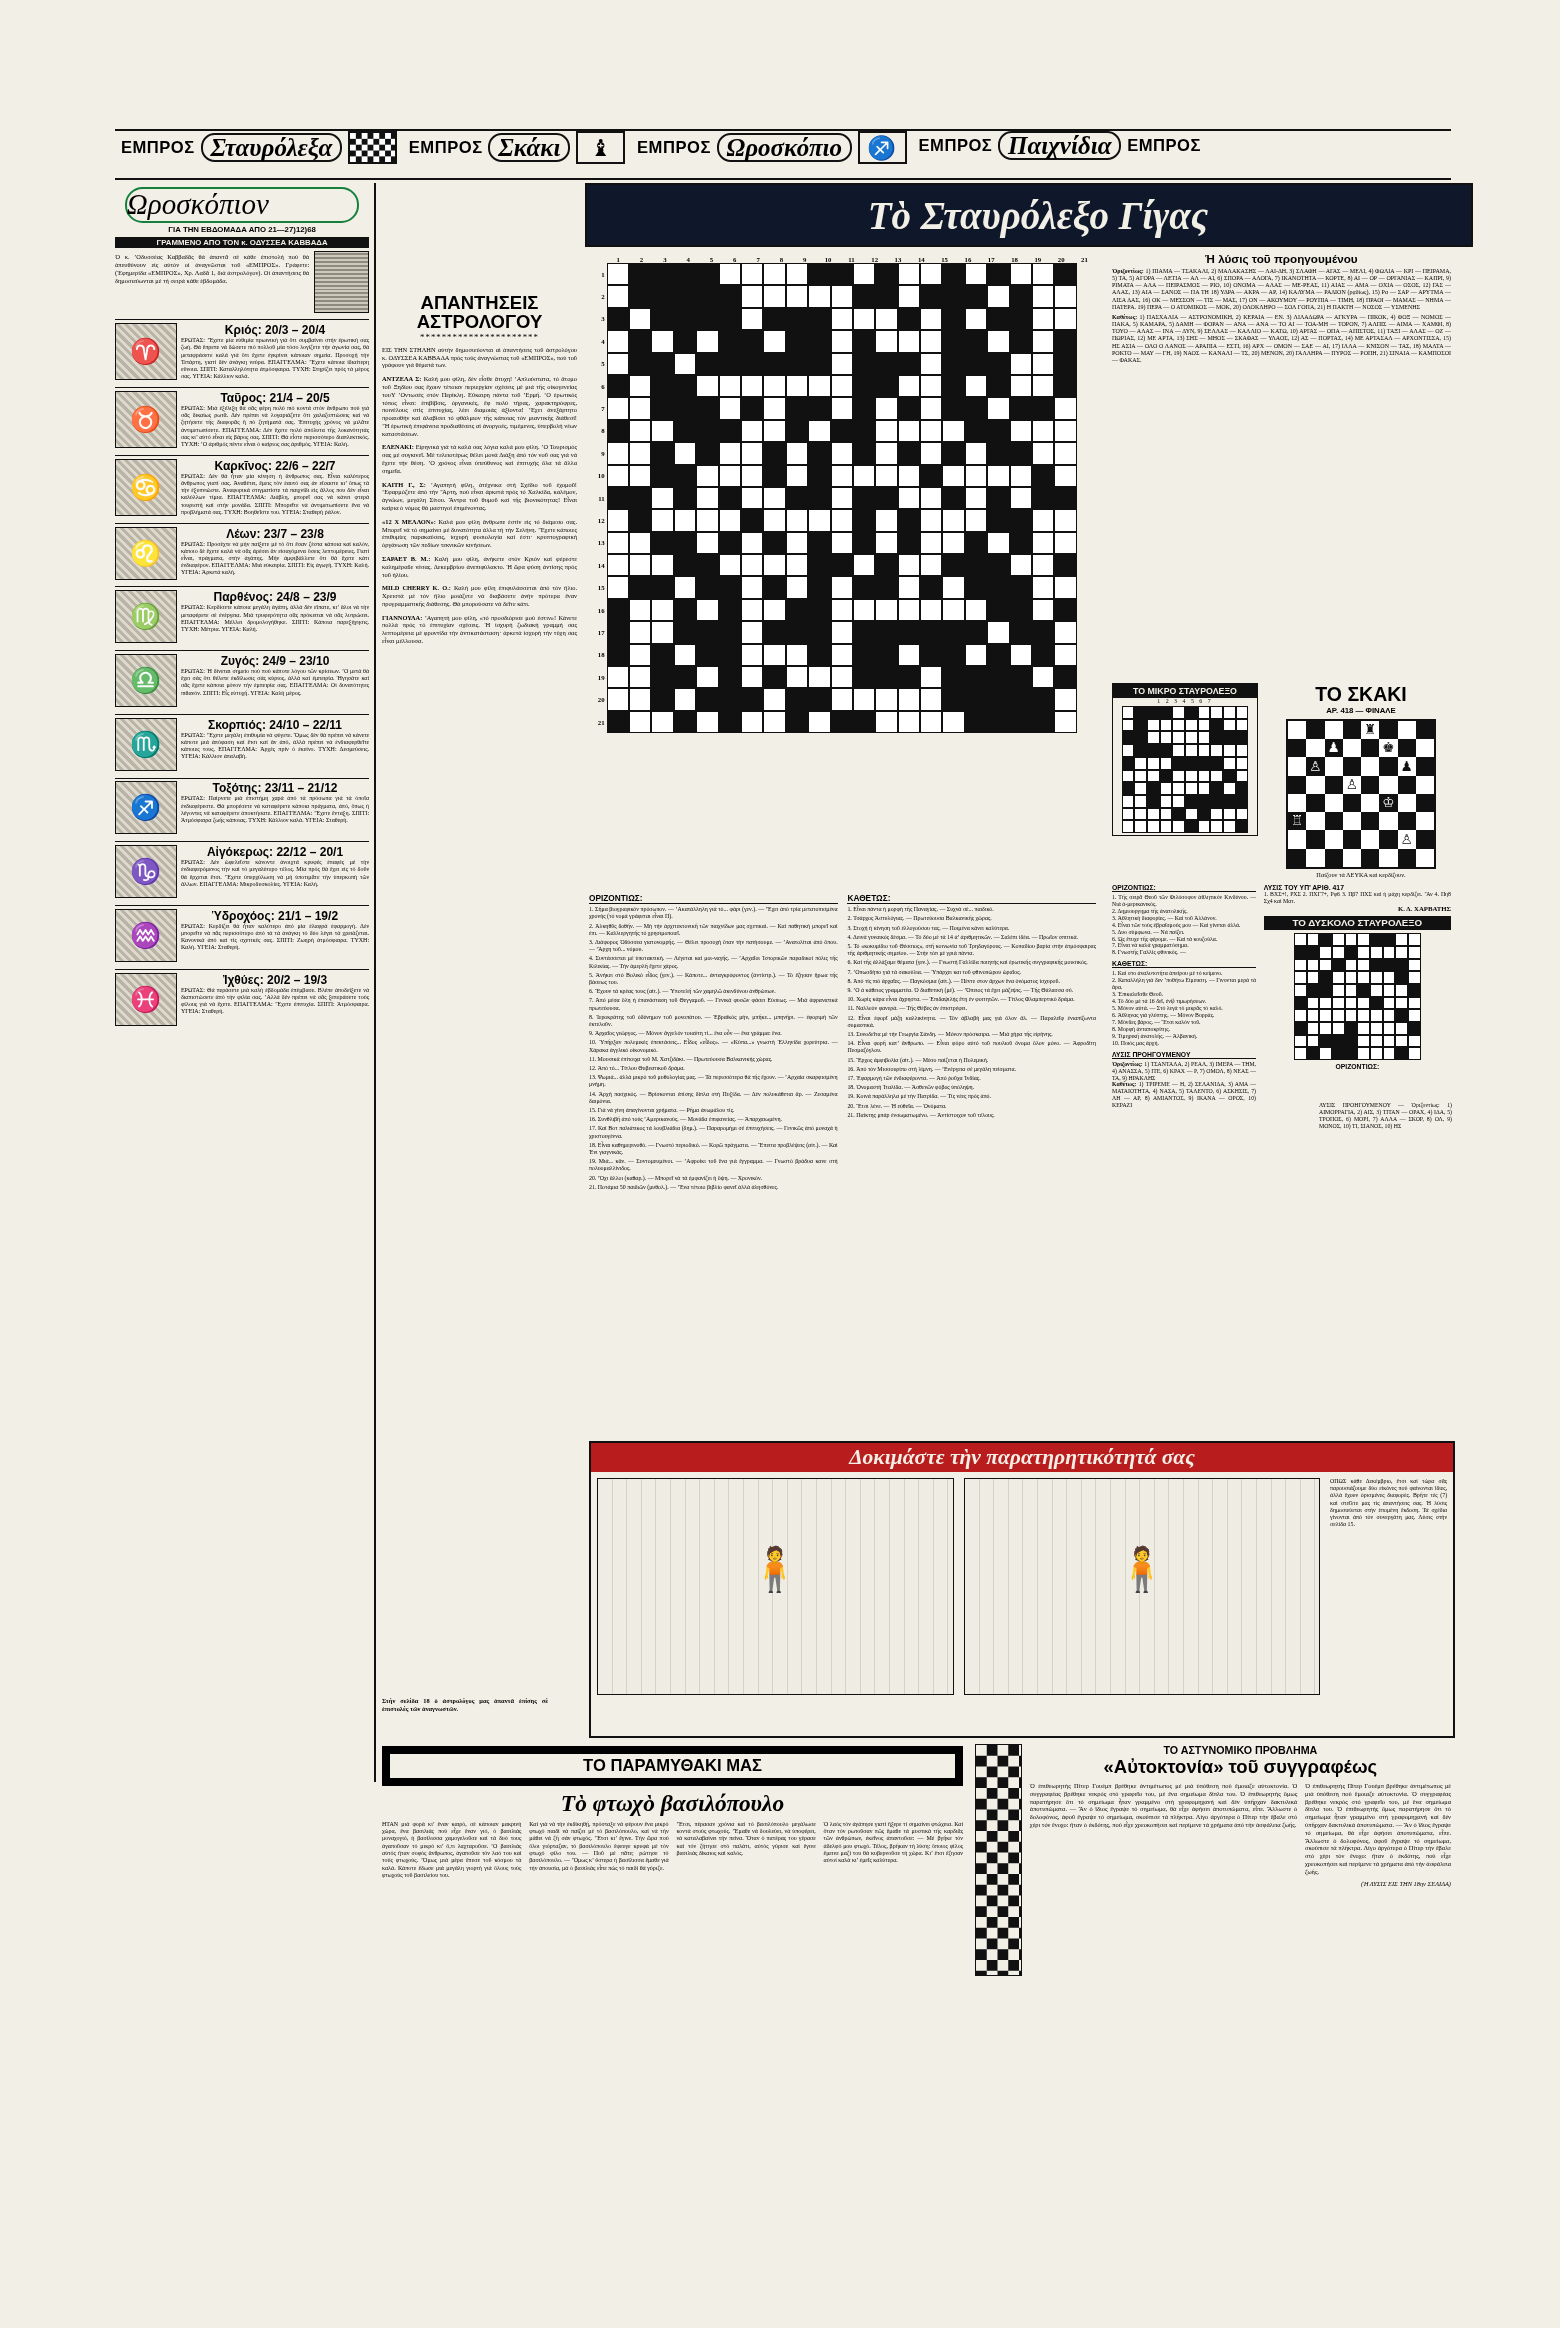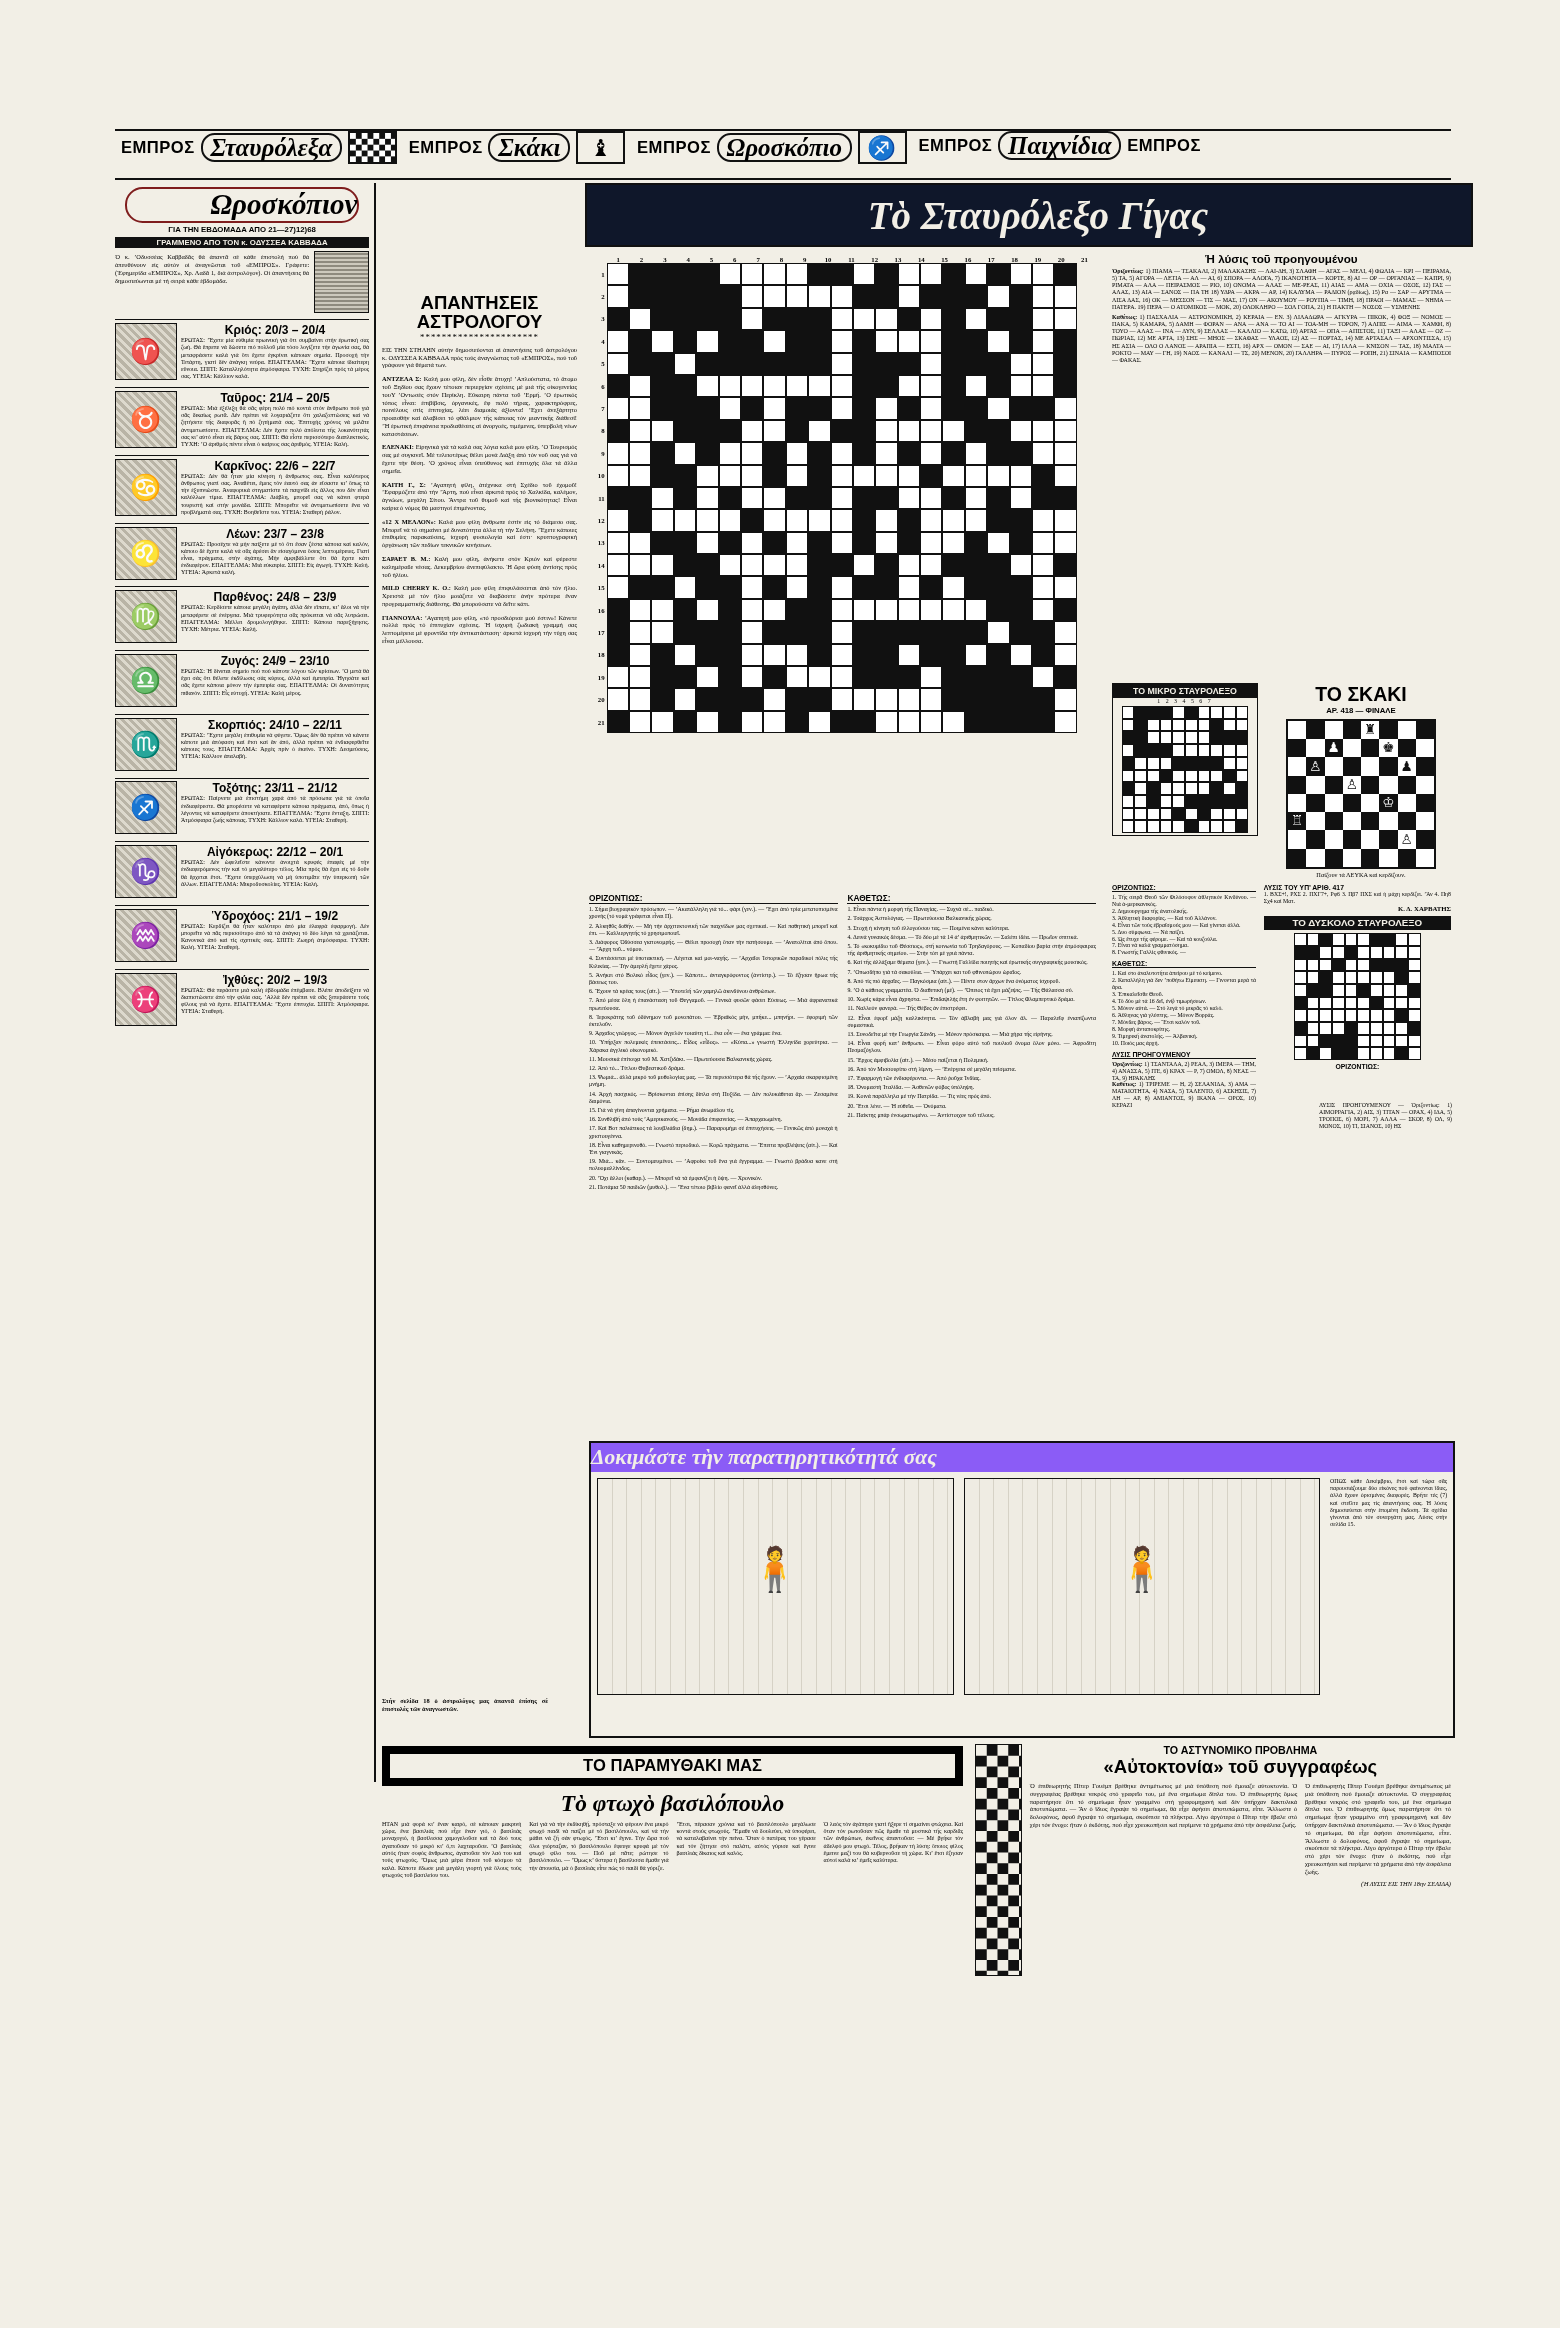--- a/index.html
+++ b/index.html
@@ -20,22 +20,22 @@
   .mh-chk{background:
      repeating-conic-gradient(#111 0% 25%, #fff 0% 50%) 0 0/11.7px 11.7px;}
   .mh-piece{display:flex;align-items:center;justify-content:center;font-size:23.4px;}
   
   .col{position:absolute;box-sizing:border-box;}
   .tiny{font-size:6.4px;line-height:1.22;text-align:justify;}
   .hdr-blk{background:#111;color:#f2efe6;font-family:"Liberation Sans", sans-serif;
     font-weight:bold;text-align:center;}
   
   #horo{left:115px;top:183px;width:261px;height:1599px;border-right:2px solid #111;padding-right:4.9px;}
-  .horo-title{font-family:"Liberation Serif",serif;font-style:italic;font-weight:bold;font-size:29px;
-    text-align:right;border:2px solid #7f1d1d;border-radius:17.6px;margin:3.9px 9.8px 2px 9.8px;line-height:1.1;}
+  .horo-title{font-family:"Liberation Serif",serif;font-style:italic;font-weight:normal;font-size:29px;
+    text-align:left;border:2px solid #15803d;border-radius:17.6px;margin:3.9px 9.8px 2px 9.8px;line-height:1.1;}
   .horo-sub{font-size:7.8px;text-align:center;font-family:"Liberation Sans",sans-serif;font-weight:bold;}
   .horo-band{background:#111;color:#f2efe6;font-size:7.8px;text-align:center;font-weight:bold;
     font-family:"Liberation Sans",sans-serif;margin:2.9px 0;padding:1px 0;}
   .horo-intro{font-size:6.4px;line-height:1.25;text-align:justify;margin-top:2.9px;}
   .sign{display:flex;gap:3.9px;margin-top:6.8px;border-top:1px solid #111;padding-top:2.9px;}
   .sign-art{width:60px;min-height:51px;border:1px solid #111;flex:0 0 60px;
     background:repeating-linear-gradient(45deg,#ddd9cd 0 2.9px,#b9b4a6 2.9px 5.9px);
     display:flex;align-items:center;justify-content:center;font-size:25px;}
   .sign-body{flex:1;}
   .sign-name{font-family:"Liberation Sans",sans-serif;font-weight:bold;font-size:12px;text-align:center;}
@@ -71,22 +71,22 @@
     grid-template-rows:repeat(8,1fr);}
   .sq{display:flex;align-items:center;justify-content:center;font-size:13.7px;line-height:1;}
   .sq.d{background:#111;color:#fff;}
   .sq.l{background:#fff;color:#111;}
   
   .mini-grid{display:grid;grid-template-columns:repeat(10,12.7px);grid-auto-rows:12.7px;}
   .mini-grid div{border:1px solid #111;box-sizing:border-box;background:#fff;}
   .mini-grid div.b{background:#111;}
   
   #obs{position:absolute;left:589px;top:1441px;width:862px;height:293px;border:2px solid #111;}
-  .obs-title{background:#8b5cf6;color:#f2efe6;font-family:"Liberation Serif",serif;font-style:italic;
-    font-weight:bold;font-size:21.5px;padding:2px 0;}
+  .obs-title{background:#b91c1c;color:#f2efe6;font-family:"Liberation Serif",serif;font-style:italic;
+    font-weight:bold;font-size:21.5px;text-align:center;padding:2px 0;}
   .obs-art{display:flex;gap:9.8px;padding:5.9px;}
   .obs-panel{flex:1;height:215px;border:1px solid #111;background:
     repeating-linear-gradient(90deg,#efece3 0 13.7px,#d6d2c6 13.7px 14.6px),
     repeating-linear-gradient(0deg,#efece3 0 13.7px,#d6d2c6 13.7px 14.6px);
     position:relative;}
   .fig{position:absolute;left:50%;top:42%;transform:translate(-50%,-50%);font-size:43px;}
   
   #story{position:absolute;left:382px;top:1746px;width:581px;}
   .story-box{border:8px solid #000000;text-align:center;font-family:"Liberation Sans",sans-serif;
     font-weight:bold;font-size:16.6px;padding:2px 0;}

